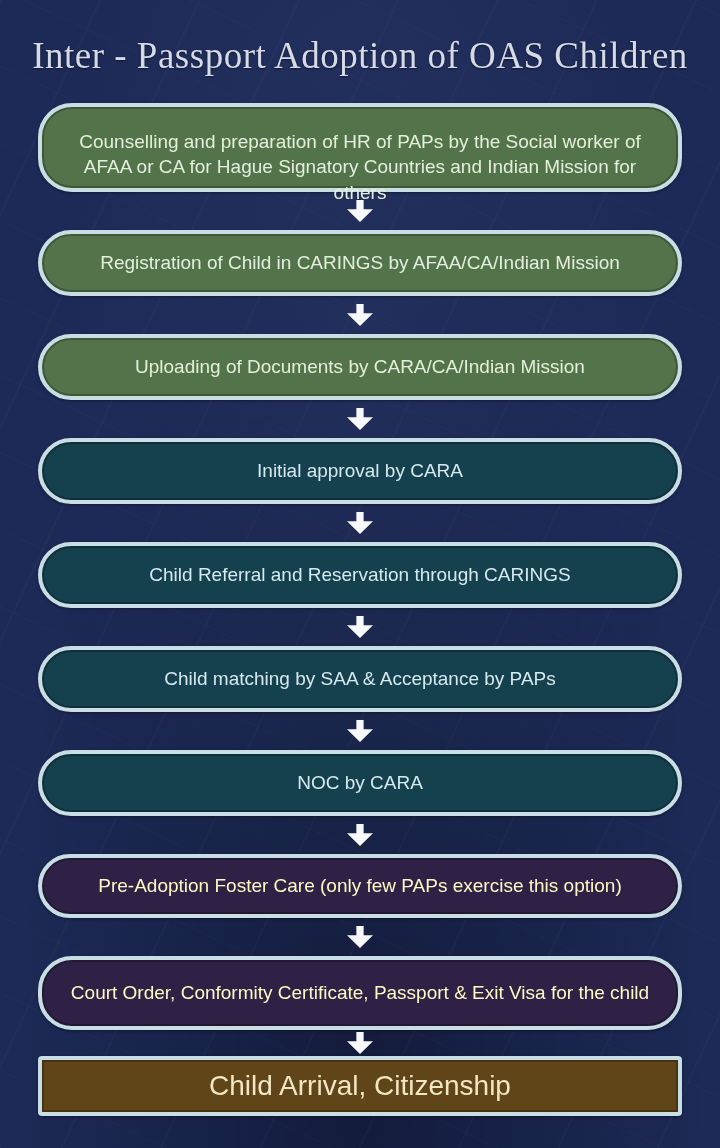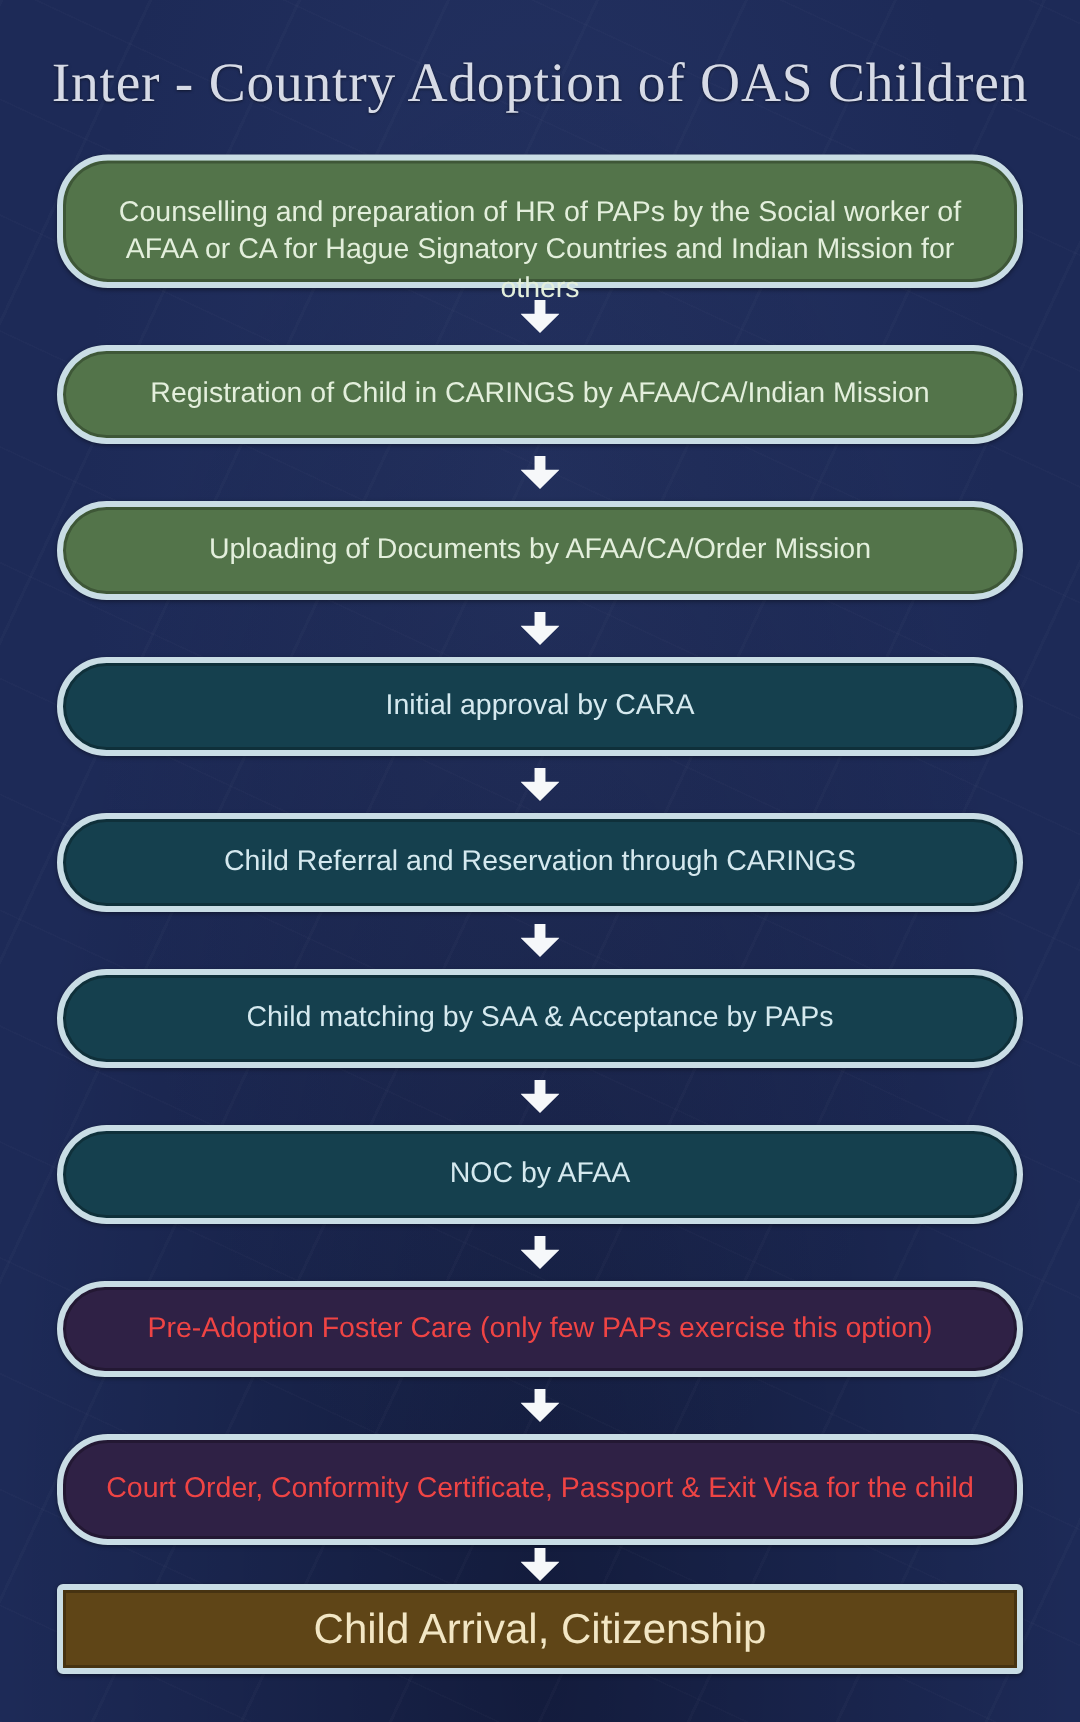--- a/index.html
+++ b/index.html
@@ -46,21 +46,21 @@
     justify-content: center;
     text-align: center;
     padding: 4px 24px;
     font-size: 19px;
     line-height: 1.35;
     box-shadow: inset 0 0 0 2px rgba(0,0,0,0.25), 0 1px 3px rgba(0,0,0,0.4);
   }
   .node .label { display: block; }
   .green  { background: #53744a; color: #e3efdc; }
   .teal   { background: #15404e; color: #d5e9ef; }
-  .purple { background: #2f2145; color: #ef4444; }
+  .purple { background: #2f2145; color: #fef9c3; }
   .brown  { background: #5f4517; color: #f2e6c4; border-radius: 4px; }
 
   .n1  { height: 89px; }
   .n1 .label { max-width: 580px; margin-top: 39px; }
   .n2, .n3, .n4, .n5, .n6, .n7 { height: 66px; }
   .n8  { height: 64px; }
   .n9  { height: 74px; }
   .n9 .label { max-width: 620px; }
   .n10 { height: 60px; font-size: 28px; }
 
@@ -70,56 +70,56 @@
     margin: 8px auto;
     background: #f6f8fa;
     clip-path: polygon(36% 0, 64% 0, 64% 42%, 100% 42%, 50% 100%, 0 42%, 36% 42%);
     filter: drop-shadow(0 1px 1px rgba(0,0,0,0.4));
   }
   .connector.tight { margin: 2px auto 2px; }
 </style>
 </head>
 <body>
 
-<h1 class="page-title">Inter - Country Adoption of OAS Children</h1>
+<h1 class="page-title">Inter - Passport Adoption of OAS Children</h1>
 
 <div class="flow">
 
   <div class="node green n1">
     <span class="label">Counselling and preparation of HR of PAPs by the Social worker of AFAA or CA for Hague Signatory Countries and Indian Mission for others</span>
   </div>
   <div class="connector"></div>
 
   <div class="node green n2">
     <span class="label">Registration of Child in CARINGS by AFAA/CA/Indian Mission</span>
   </div>
   <div class="connector"></div>
 
   <div class="node green n3">
-    <span class="label">Uploading of Documents by AFAA/CA/Order Mission</span>
+    <span class="label">Uploading of Documents by CARA/CA/Indian Mission</span>
   </div>
   <div class="connector"></div>
 
   <div class="node teal n4">
     <span class="label">Initial approval by CARA</span>
   </div>
   <div class="connector"></div>
 
   <div class="node teal n5">
     <span class="label">Child Referral and Reservation through CARINGS</span>
   </div>
   <div class="connector"></div>
 
   <div class="node teal n6">
     <span class="label">Child matching by SAA &amp; Acceptance by PAPs</span>
   </div>
   <div class="connector"></div>
 
   <div class="node teal n7">
-    <span class="label">NOC by AFAA</span>
+    <span class="label">NOC by CARA</span>
   </div>
   <div class="connector"></div>
 
   <div class="node purple n8">
     <span class="label">Pre-Adoption Foster Care (only few PAPs exercise this option)</span>
   </div>
   <div class="connector"></div>
 
   <div class="node purple n9">
     <span class="label">Court Order, Conformity Certificate, Passport &amp; Exit Visa for the child</span>

